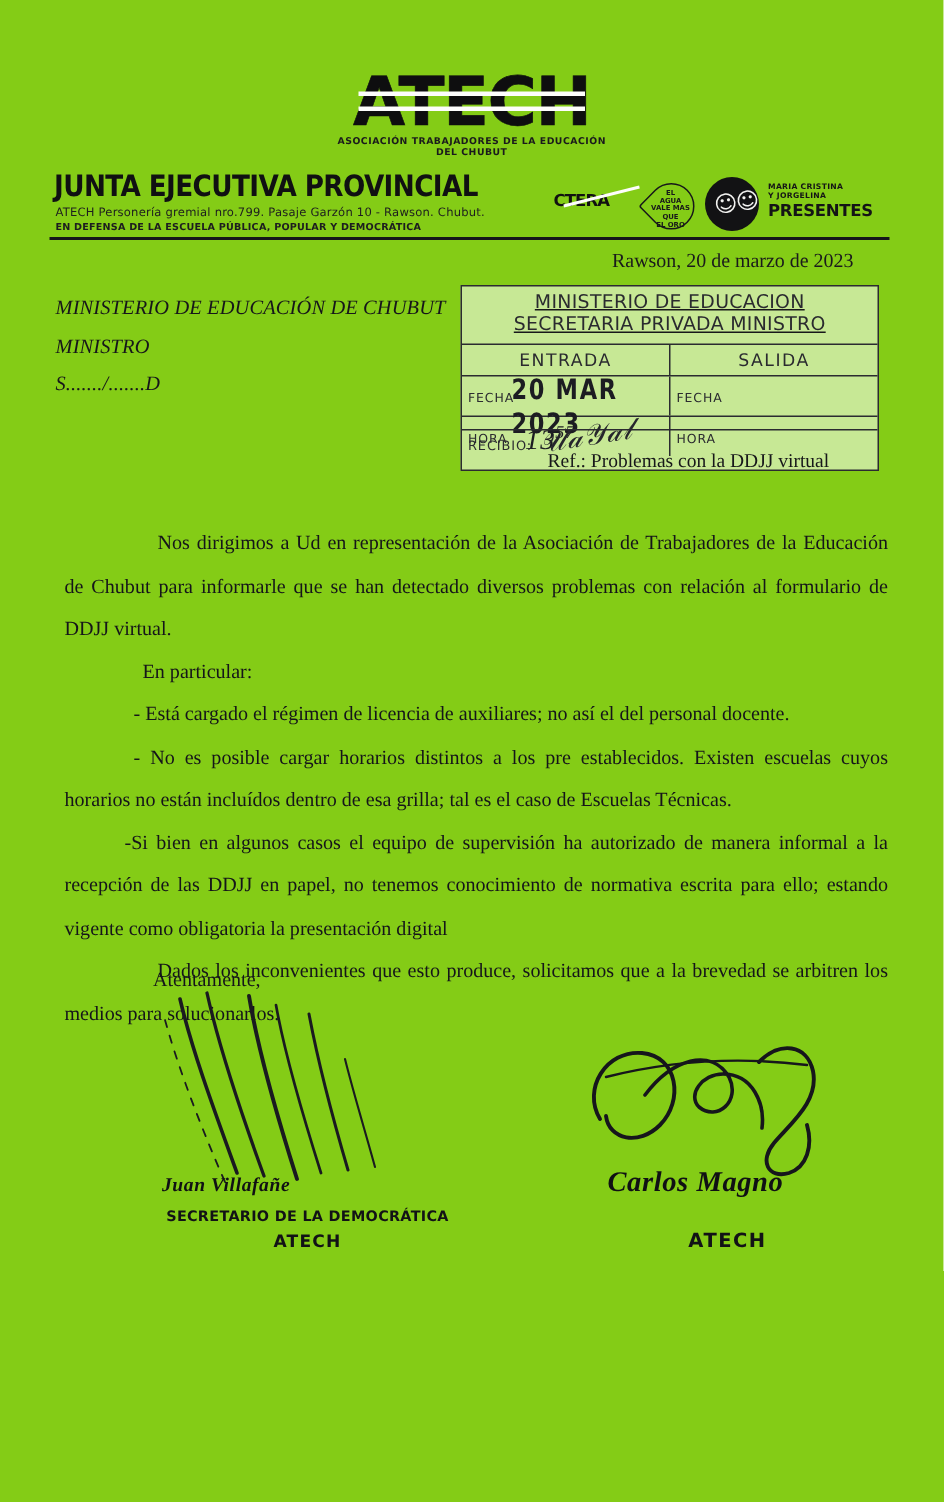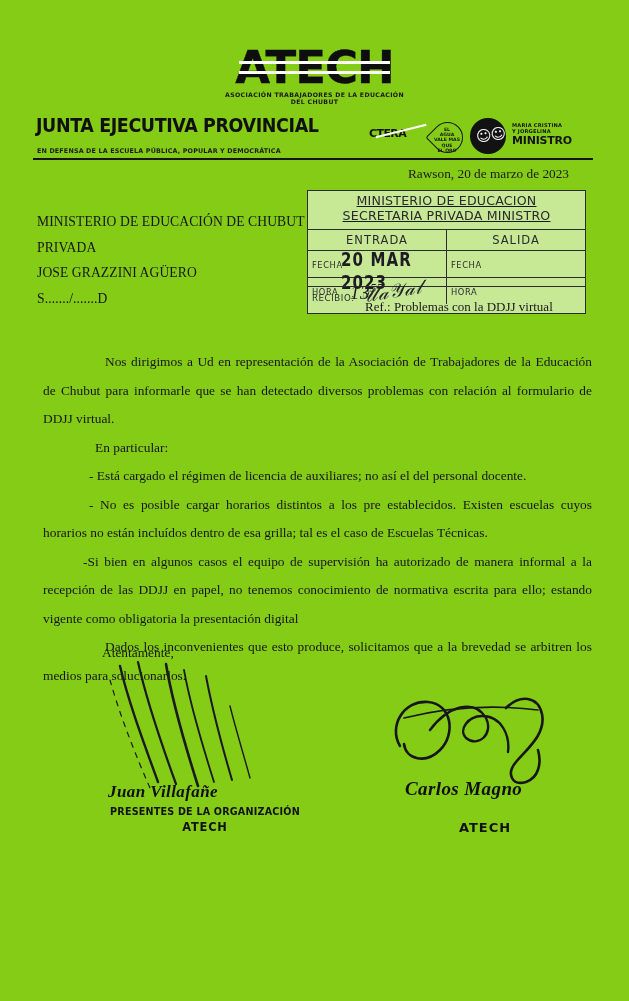--- a/index.html
+++ b/index.html
@@ -204,25 +204,26 @@
     left: 408px;
     top: 166px;
     font-size: 13.3px;
     color: #1a1a1c;
   }
 
   
   .addr {
     position: absolute;
     left: 37px;
-    top: 209px;
+    top: 192px;
     font-size: 13.6px;
     line-height: 25.5px;
     letter-spacing: 0.1px;
     color: #16161a;
+    font-style: italic;
   }
 
   
   .stamp {
     position: absolute;
     left: 307px;
     top: 190px;
     width: 277px;
     height: 122px;
     border: 1.4px solid #2b2b30;
@@ -367,21 +368,21 @@
     top: 690px;
     width: 230px;
     height: 160px;
   }
   .sig-strokes { position: absolute; left: 0; top: 0; }
   .sig-name {
     position: absolute;
     font-family: "Liberation Serif", serif;
     font-style: italic;
     font-weight: bold;
-    font-size: 17px;
+    font-size: 13px;
     color: #101014;
     letter-spacing: 0.4px;
   }
   .sig-role, .sig-org {
     position: absolute;
     font-family: "DejaVu Sans", sans-serif;
     font-weight: bold;
     color: #121216;
     text-align: center;
   }
@@ -401,20 +402,21 @@
     <div class="logo-atech">
       <span>ATECH</span>
       <span class="bar b1"></span>
       <span class="bar b2"></span>
     </div>
     <div class="logo-sub1">ASOCIACIÓN TRABAJADORES DE LA EDUCACIÓN</div>
     <div class="logo-sub2">DEL CHUBUT</div>
   </div>
 
   <div class="junta">JUNTA EJECUTIVA PROVINCIAL</div>
+  <div class="junta-addr">ATECH  Personería gremial nro.799. Pasaje Garzón 10 - Rawson. Chubut.</div>
   <div class="junta-motto">EN DEFENSA DE LA ESCUELA PÚBLICA, POPULAR Y DEMOCRÁTICA</div>
 
   <div class="ctera">
     <span>CTERA</span>
     <span class="slash"></span>
   </div>
 
   <div class="drop">
     <div class="drop-shape"></div>
     <div class="drop-txt">
@@ -424,31 +426,30 @@
       <div>EL ORO</div>
     </div>
   </div>
 
   <div class="circle-logo">
     <span class="mask">☺☺</span>
   </div>
   <div class="presentes">
     <div class="l1">MARIA CRISTINA</div>
     <div class="l2">Y JORGELINA</div>
-    <div class="l3">MINISTRO</div>
+    <div class="l3">PRESENTES</div>
   </div>
 
   <div class="rule"></div>
 
   <div class="date-line">Rawson, 20 de marzo de 2023</div>
 
   <div class="addr">
     <div>MINISTERIO DE EDUCACIÓN DE CHUBUT</div>
-    <div>PRIVADA</div>
-    <div>JOSE GRAZZINI AGÜERO</div>
+    <div>MINISTRO</div>
     <div>S......./.......D</div>
   </div>
 
   <div class="stamp">
     <div class="stamp-title">
       <div>MINISTERIO DE EDUCACION</div>
       <div>SECRETARIA PRIVADA MINISTRO</div>
     </div>
     <div class="stamp-cols">
       <div class="stamp-colhdr">
@@ -499,21 +500,21 @@
         <path d="M40 6 C48 40, 62 78, 78 122" stroke-width="2.4"></path>
         <path d="M58 2 C66 38, 80 80, 96 124" stroke-width="2.2"></path>
         <path d="M86 4 C92 40, 104 82, 118 126" stroke-width="2.6"></path>
         <path d="M104 10 C110 44, 122 84, 134 122" stroke-width="1.8"></path>
         <path d="M126 16 C132 48, 142 86, 152 120" stroke-width="2.0"></path>
         <path d="M30 20 C40 56, 56 96, 70 128" stroke-width="1.2" stroke-dasharray="5 6"></path>
         <path d="M150 46 C156 70, 164 96, 170 118" stroke-width="1.4"></path>
       </g>
     </svg>
     <div class="sig-name">Juan Villafañe</div>
-    <div class="sig-role">PRESENTES DE LA ORGANIZACIÓN</div>
+    <div class="sig-role">SECRETARIO DE LA DEMOCRÁTICA</div>
     <div class="sig-org">ATECH</div>
   </div>
 
   <div class="sig-right">
     <svg class="sig-strokes" width="230" height="110" viewBox="0 0 230 110">
       <g stroke="#16161c" fill="none" stroke-linecap="round">
         <path d="M30 56 C18 36, 34 10, 58 12 C82 14, 86 44, 70 60 C56 74, 36 70, 34 54" stroke-width="2.6"></path>
         <path d="M60 40 C78 16, 104 8, 116 28 C124 44, 108 58, 96 48 C88 40, 98 26, 112 26 C132 26, 140 46, 138 62" stroke-width="2.4"></path>
         <path d="M136 18 C150 4, 168 6, 172 24 C176 44, 158 58, 146 72 C136 84, 142 96, 156 92 C168 88, 172 74, 168 60" stroke-width="2.6"></path>
         <path d="M34 28 C74 18, 120 14, 168 20" stroke-width="1.6"></path>

